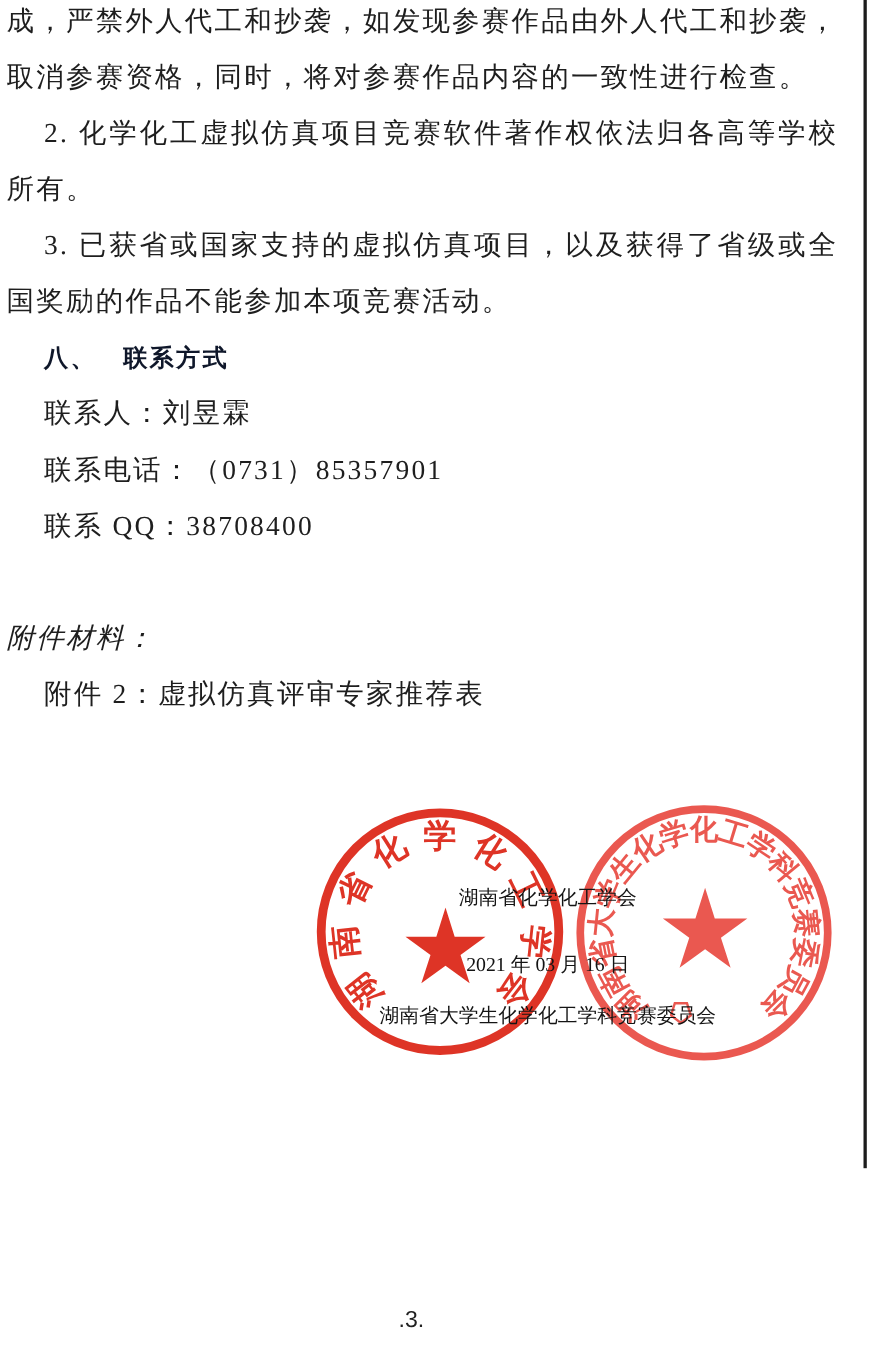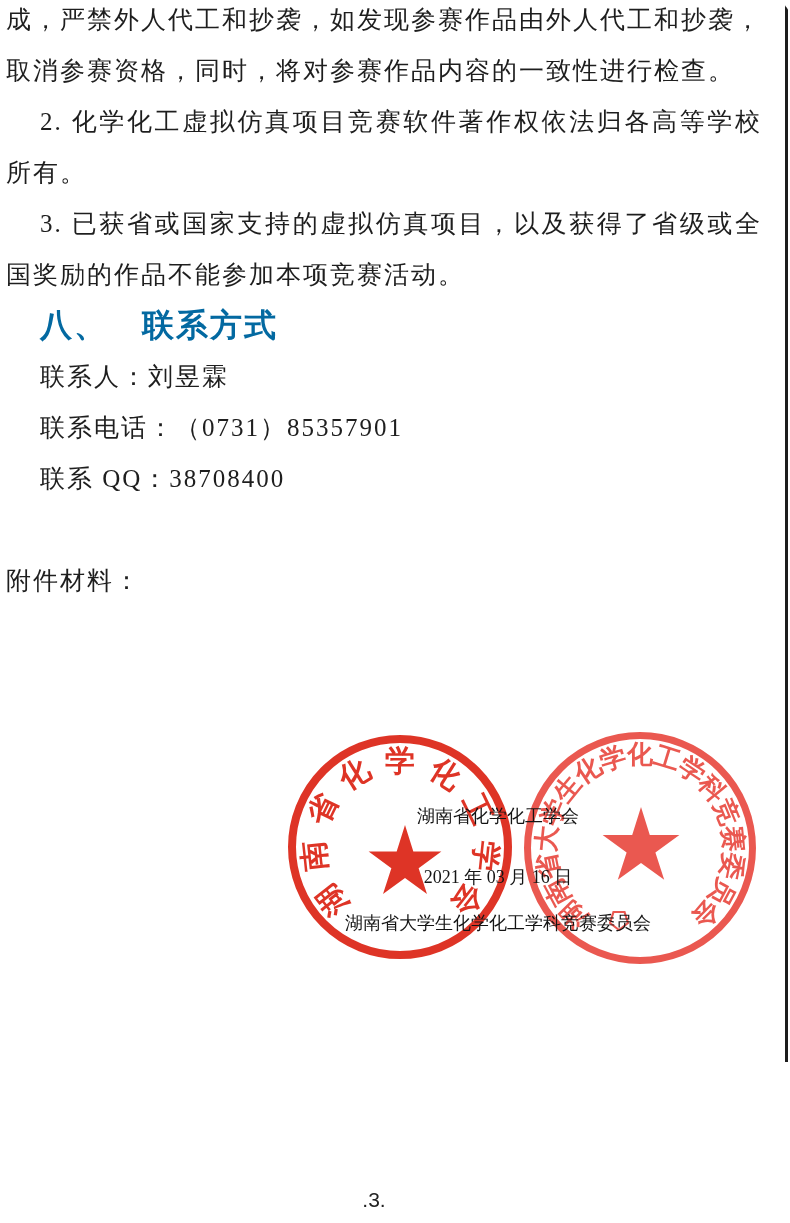--- a/index.html
+++ b/index.html
@@ -3,46 +3,45 @@
 <meta charset="utf-8">
 <style>
   html,body{margin:0;padding:0;background:#ffffff;}
   .page{
     position:relative;
     width:790px;height:1223px;
     background:#ffffff;
     overflow:hidden;
     font-family:"Liberation Serif","DejaVu Serif",serif;
     color:#1e1e1e;
-    border-radius:18px;
   }
   
   .body-text{
     position:absolute;
     left:6px;top:-6px;
     width:756px;
     font-size:25px;
     line-height:51px;
     letter-spacing:2px;
     text-align:justify;
     text-justify:inter-character;
   }
   .body-text p{margin:0;}
   .para.indent{text-indent:34px;font-family:Liberation Serif, serif;}
   .heading{
     margin:0;
     font-family:"Liberation Sans","DejaVu Sans",sans-serif;
     font-weight:bold;
-    font-size:32px;
+    font-size:22px;
     line-height:51px;
     letter-spacing:2px;
     text-indent:34px;
-    color:#0369a1;
+    color:#0f172a;
   }
-  .gap-before{margin-top:51px !important;}
+  .gap-before{margin-top:51px !important;font-style:italic;}
   
   .seal{
     position:absolute;
     border-radius:50%;
     box-sizing:border-box;
     opacity:0.95;
   }
   .seal-left{left:288px;top:735px;width:224px;height:224px;border:8px solid #dd2a1b;}
   .seal-right{left:524px;top:732px;width:232px;height:232px;border:7px solid #e8473e;opacity:0.9;}
   .seal-char{
@@ -92,20 +91,21 @@
 
   <div class="body-text">
     <p class="para">成，严禁外人代工和抄袭，如发现参赛作品由外人代工和抄袭，取消参赛资格，同时，将对参赛作品内容的一致性进行检查。</p>
     <p class="para indent">2. 化学化工虚拟仿真项目竞赛软件著作权依法归各高等学校所有。</p>
     <p class="para indent">3. 已获省或国家支持的虚拟仿真项目，以及获得了省级或全国奖励的作品不能参加本项竞赛活动。</p>
     <h2 class="heading">八、　联系方式</h2>
     <p class="para indent">联系人：刘昱霖</p>
     <p class="para indent">联系电话：（0731）85357901</p>
     <p class="para indent">联系 QQ：38708400</p>
     <p class="para gap-before">附件材料：</p>
+    <p class="para indent">附件 2：虚拟仿真评审专家推荐表</p>
   </div>
 
   <div class="seal seal-left" style="border-color: rgb(221, 42, 27);">
     <span class="seal-star" style="color: rgb(221, 42, 27);">
       <svg width="76" height="72" viewBox="0 0 100 95">
           <polygon points="50,0 61,35 98,35 68,57 79,91 50,70 21,91 32,57 2,35 39,35" fill="currentColor"></polygon>
         </svg>
     </span>
   <span class="seal-char" style="font-size: 30px; color: rgb(221, 42, 27); transform: translate(-50%, -50%) rotate(-128deg) translateY(-86px);">湖</span>
       <span class="seal-char" style="font-size: 30px; color: rgb(221, 42, 27); transform: translate(-50%, -50%) rotate(-96deg) translateY(-86px);">南</span>

